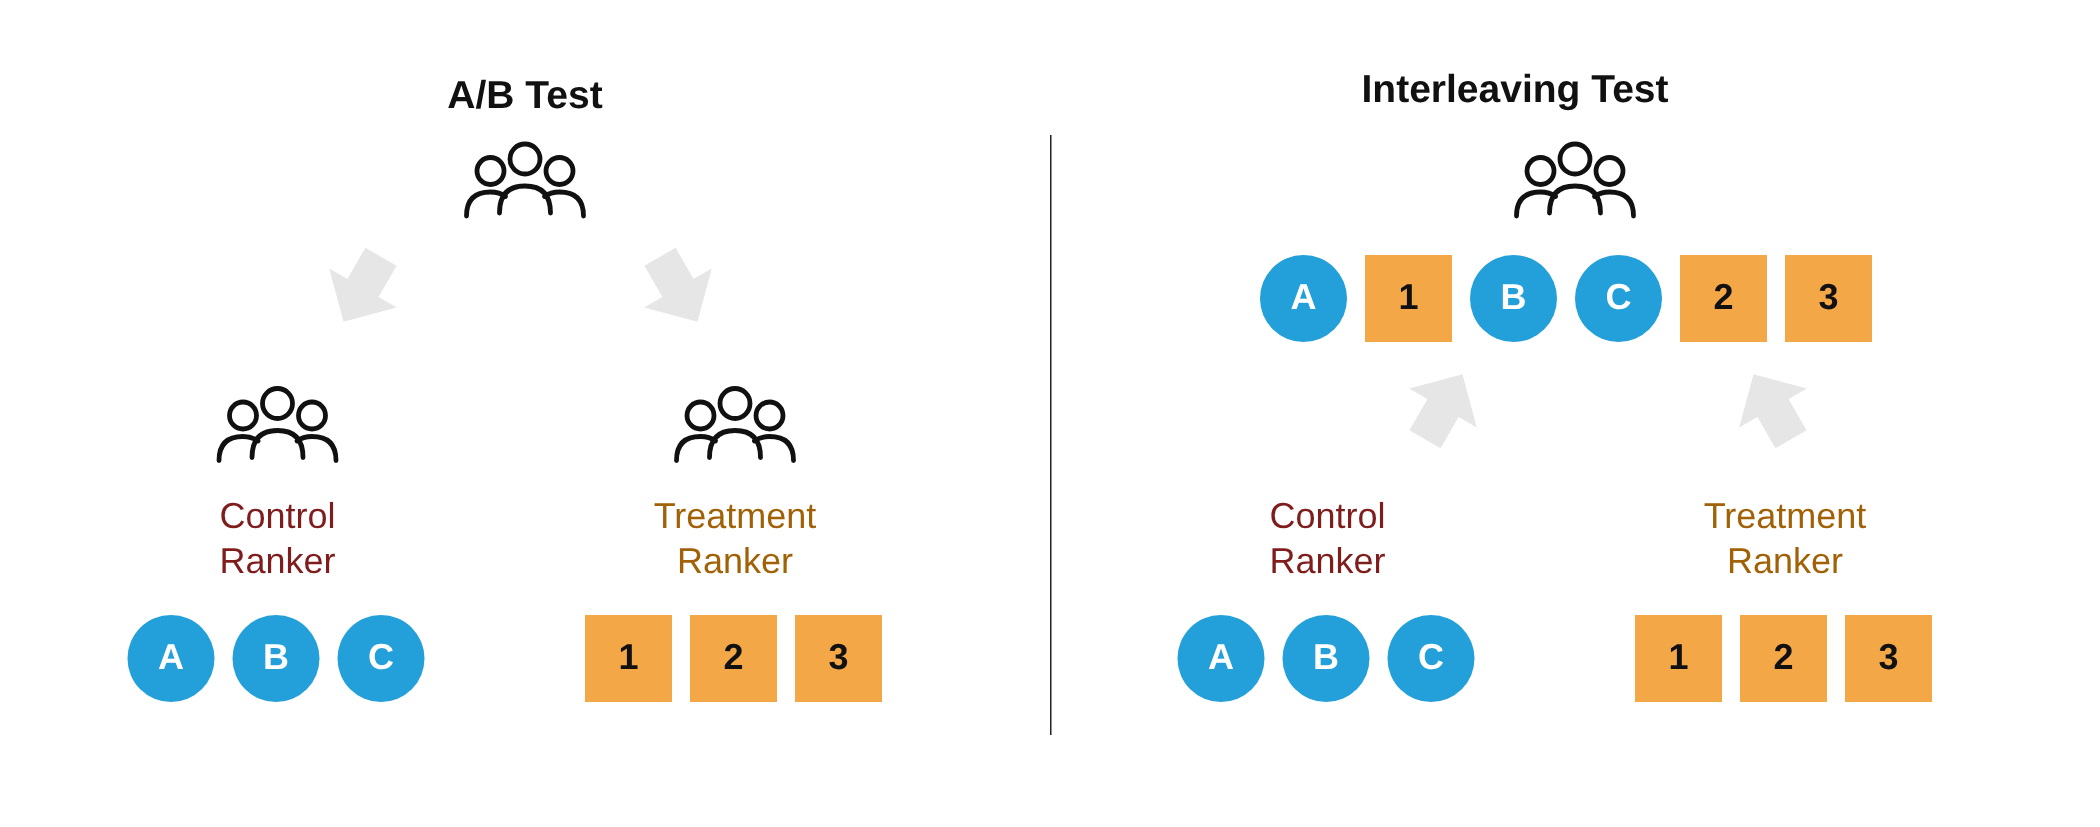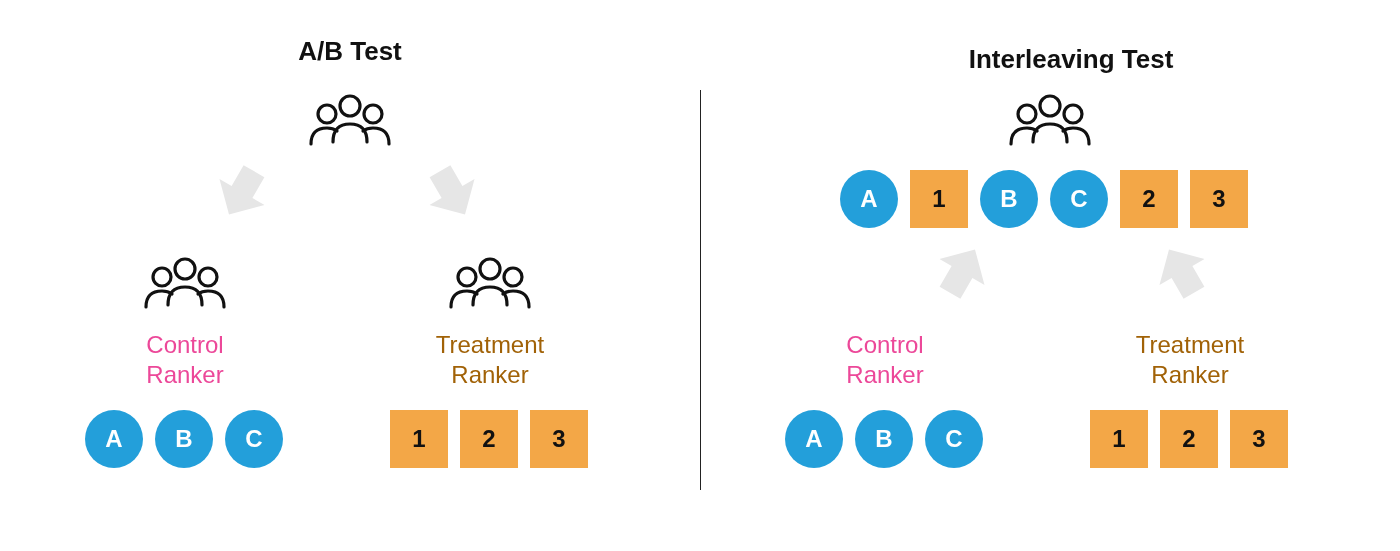--- a/index.html
+++ b/index.html
@@ -10,21 +10,21 @@
 
   .divider { position: absolute; width: 1px; background: #222; }
 
   .people { position: absolute; width: 90px; height: 60px; }
   .people svg { width: 100%; height: 100%; }
 
   .arrow { position: absolute; width: 64px; height: 64px; }
   .arrow svg { width: 100%; height: 100%; }
 
   .lbl { position: absolute; font-size: 24px; text-align: center; line-height: 1.25; }
-  .lbl.blue { color: #ec4899; }
+  .lbl.blue { color: #7f1d1d; }
   .lbl.orange { color: #a16207; }
 
   .strip { position: absolute; display: flex; gap: 12px; }
   .shape { width: 58px; height: 58px; display: flex; align-items: center; justify-content: center; font-size: 24px; font-weight: 700; }
   .circle { border-radius: 50%; background: #239fda; color: #fff; }
   .square { background: #f3a747; color: #111; font-weight: 800; }
 </style>
 </head>
 <body>
 
@@ -41,21 +41,21 @@
     <g id="fat-arrow">
       <path d="M20 8 L44 8 L44 32 L58 32 L32 58 L6 32 L20 32 Z" fill="#e6e6e6"></path>
     </g>
   </defs>
 </svg>
 
 <div class="stage">
 
   <div class="divider" style="left:700px; top:90px; height:400px;"></div>
 
-  <div class="title" style="left:250px; top:36px; width:200px;">A/B Test</div>
+  <div class="title" style="left:250px; top:48px; width:200px;">A/B Test</div>
 
   <div class="people" style="left:305px; top:92px;">
     <svg viewBox="0 0 90 60">
         <use href="#people-group"></use>
       </svg>
   </div>
 
   <div class="arrow" style="left:210px; top:160px; transform:rotate(30deg);">
     <svg viewBox="0 0 64 64">
         <use href="#fat-arrow"></use>
@@ -91,21 +91,21 @@
     <div class="shape circle">A</div>
     <div class="shape circle">B</div>
     <div class="shape circle">C</div>
   </div>
   <div class="strip" style="left:390px; top:410px;">
     <div class="shape square">1</div>
     <div class="shape square">2</div>
     <div class="shape square">3</div>
   </div>
 
-  <div class="title" style="left:931px; top:44px; width:280px;">Interleaving Test</div>
+  <div class="title" style="left:870px; top:44px; width:280px;">Interleaving Test</div>
 
   <div class="people" style="left:1005px; top:92px;">
     <svg viewBox="0 0 90 60">
         <use href="#people-group"></use>
       </svg>
   </div>
 
   <div class="strip" style="left:840px; top:170px;">
     <div class="shape circle">A</div>
     <div class="shape square">1</div>

